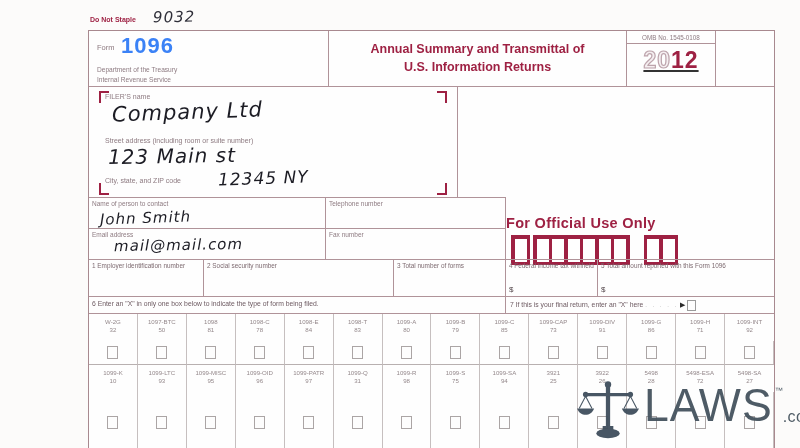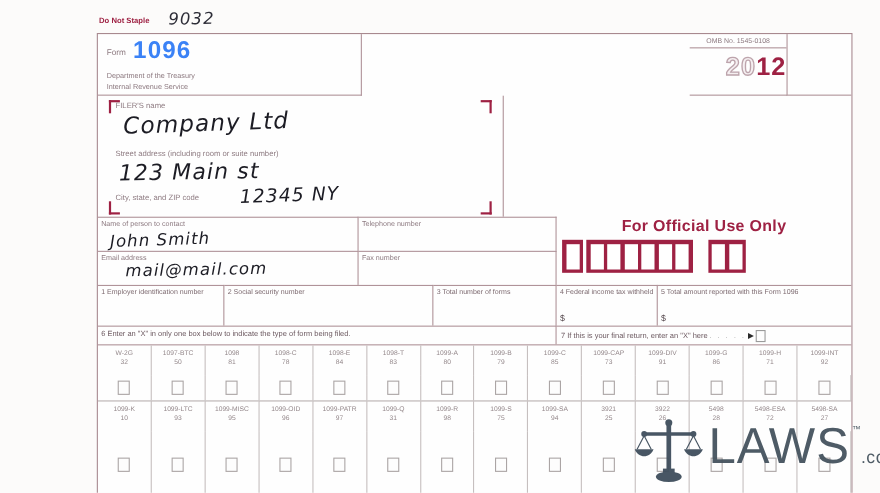--- a/index.html
+++ b/index.html
@@ -29,21 +29,21 @@
   
   .hdr-left   { left:0; top:0; width:240px; height:56px; border-right:1.2px solid #b09399; border-bottom:1.2px solid #b09399; }
   .form-word  { left:8px; top:12px; font-size:7.5px; color:#8d7a80; }
   .form-num   { left:32px; top:2px; font-size:22px; font-weight:bold; color:#3b82f6; letter-spacing:1px; }
   .dept       { left:8px; top:34px; font-size:6.6px; color:#8d7a80; line-height:1.45; }
   .hdr-center { left:240px; top:0; width:298px; height:56px; border-right:1.2px solid #b09399; border-bottom:1.2px solid #b09399;
                 display:flex; flex-direction:column; justify-content:center; align-items:center; }
   .title-line { font-size:12.5px; font-weight:bold; color:#9e2143; line-height:1.4; text-align:center; }
   .hdr-omb    { left:538px; top:0; width:89px; height:56px; border-right:1.2px solid #b09399; border-bottom:1.2px solid #b09399; }
   .omb-label  { display:block; text-align:center; font-size:6.3px; color:#8d7a80; border-bottom:1px solid #b09399; padding:3px 0 2px; }
-  .year       { text-align:right; font-size:23px; font-weight:bold; letter-spacing:1px; padding-top:3px; }
+  .year       { text-align:center; font-size:23px; font-weight:bold; letter-spacing:1px; padding-top:3px;text-decoration:underline; }
   .year .y1   { color:#f5eff1; -webkit-text-stroke:1.2px #bda4ac; }
   .year .y2   { color:#9e2143; }
   .hdr-gap    { left:627px; top:0; width:58px; height:56px; border-bottom:1.2px solid #b09399; }
 
   
   .filer-div  { left:368px; top:56px; height:110px; }
   .bracket    { width:10px; height:12px; }
   .b-tl { border-left:2.5px solid #9e2143; border-top:2.5px solid #9e2143; }
   .b-tr { border-right:2.5px solid #9e2143; border-top:2.5px solid #9e2143; }
   .b-bl { border-left:2.5px solid #9e2143; border-bottom:2.5px solid #9e2143; }
@@ -113,20 +113,24 @@
   <div class="abs form-box">
 
     <div class="abs hdr-left">
       <span class="abs form-word">Form</span>
       <span class="abs form-num">1096</span>
       <div class="abs dept">
         <div>Department of the Treasury</div>
         <div>Internal Revenue Service</div>
       </div>
     </div>
+    <div class="abs hdr-center">
+      <span class="title-line">Annual Summary and Transmittal of</span>
+      <span class="title-line">U.S. Information Returns</span>
+    </div>
     <div class="abs hdr-omb">
       <span class="omb-label">OMB No. 1545-0108</span>
       <div class="year">
         <span class="y1">20</span><span class="y2">12</span>
       </div>
     </div>
     <div class="abs hdr-gap"></div>
 
     <div class="abs vline filer-div"></div>
     <div class="abs bracket b-tl" style="left:10px; top:60px;"></div>
@@ -145,21 +149,21 @@
       <span class="small-label" style="display:block; padding:2px 0 0 3px; font-size:6.5px;">Telephone number</span>
     </div>
     <div class="abs c-cell c-r" style="left:0; top:197px; width:237px; height:31px;">
       <span class="small-label" style="display:block; padding:2px 0 0 3px; font-size:6.5px;">Email address</span>
     </div>
     <div class="abs c-cell c-r" style="left:237px; top:197px; width:180px; height:31px;">
       <span class="small-label" style="display:block; padding:2px 0 0 3px; font-size:6.5px;">Fax number</span>
     </div>
 
     <div class="abs" style="left:417px; top:166px; width:268px; height:62px;">
-      <div class="ou-title" style="text-align:center; margin-top:1px;">For Official Use Only</div>
+      <div class="ou-title" style="margin-top:18px;">For Official Use Only</div>
       <div class="ou-row" style="margin:4px 0 0 5px;">
         <div class="ou-group">
             <div class="ou-cell"></div>
           </div>
         <div class="ou-group">
           <div class="ou-cell"></div>
             <div class="ou-cell"></div>
             <div class="ou-cell"></div>
           <div class="ou-cell"></div>
             <div class="ou-cell"></div>

